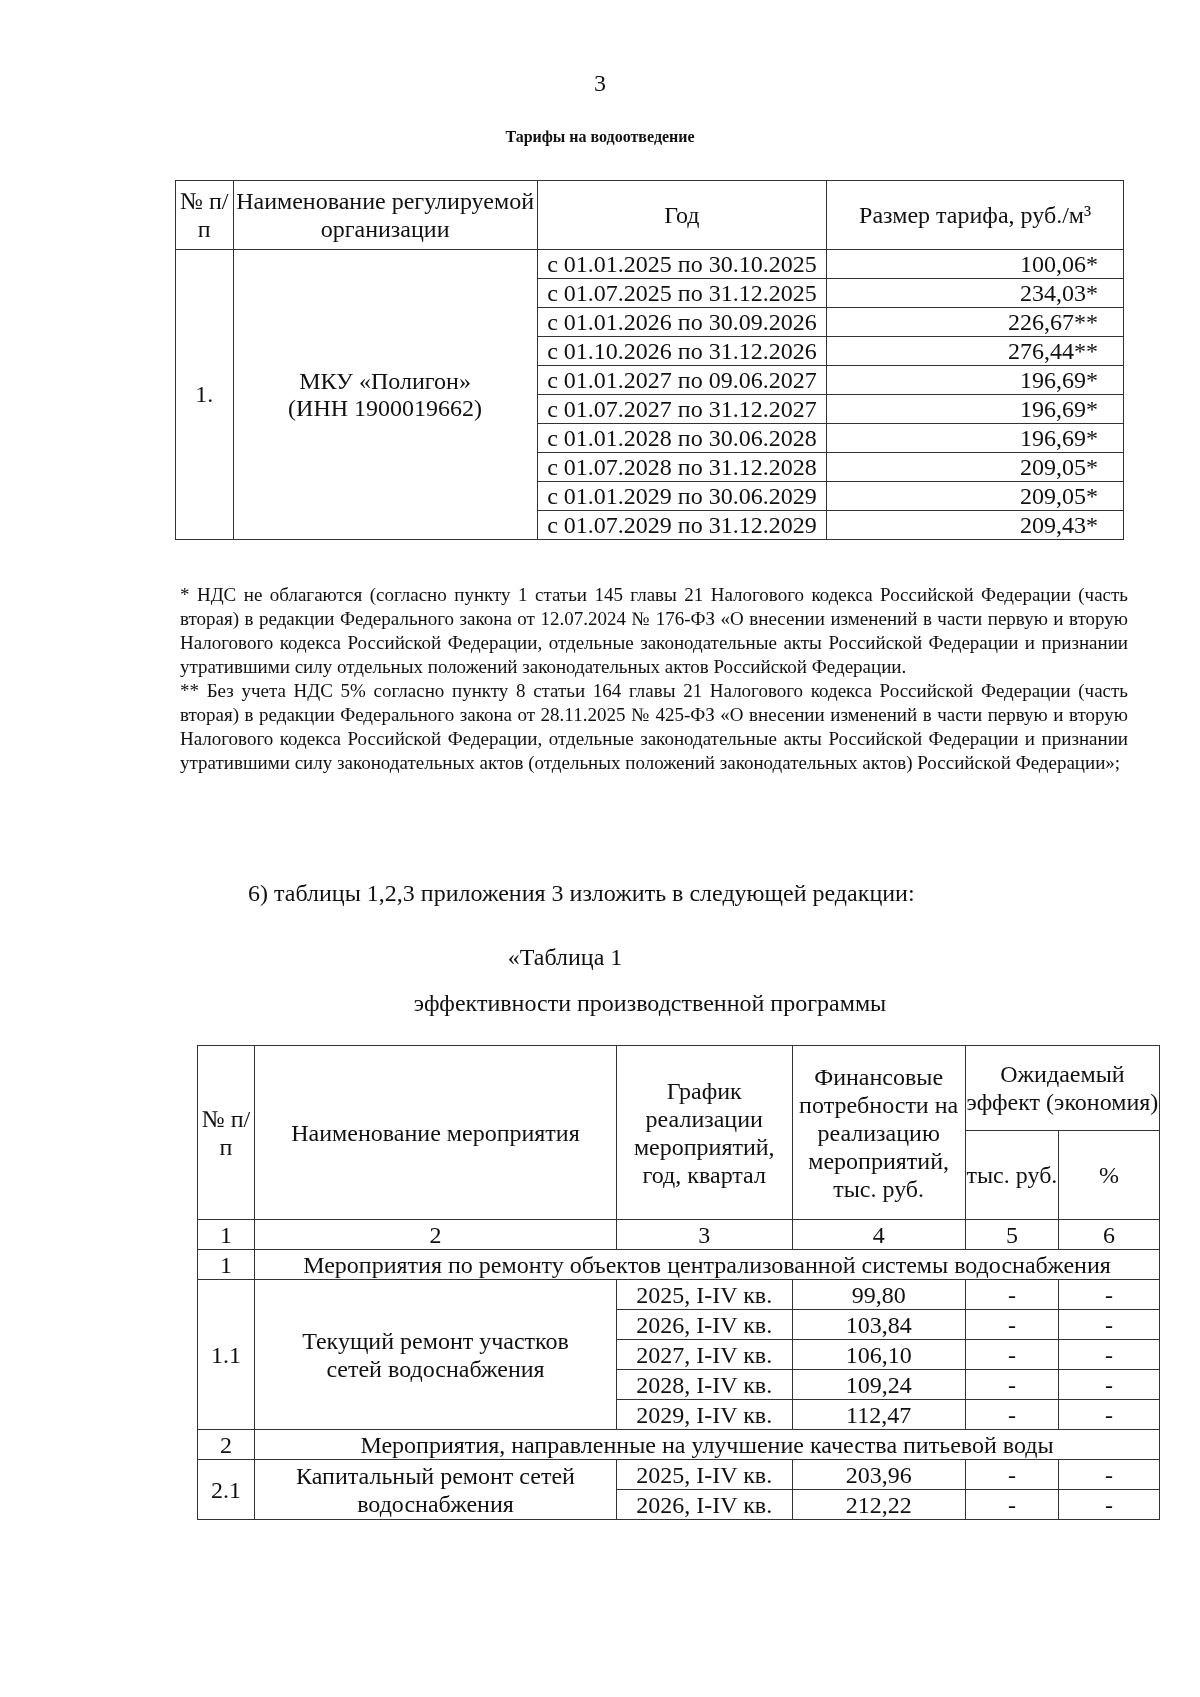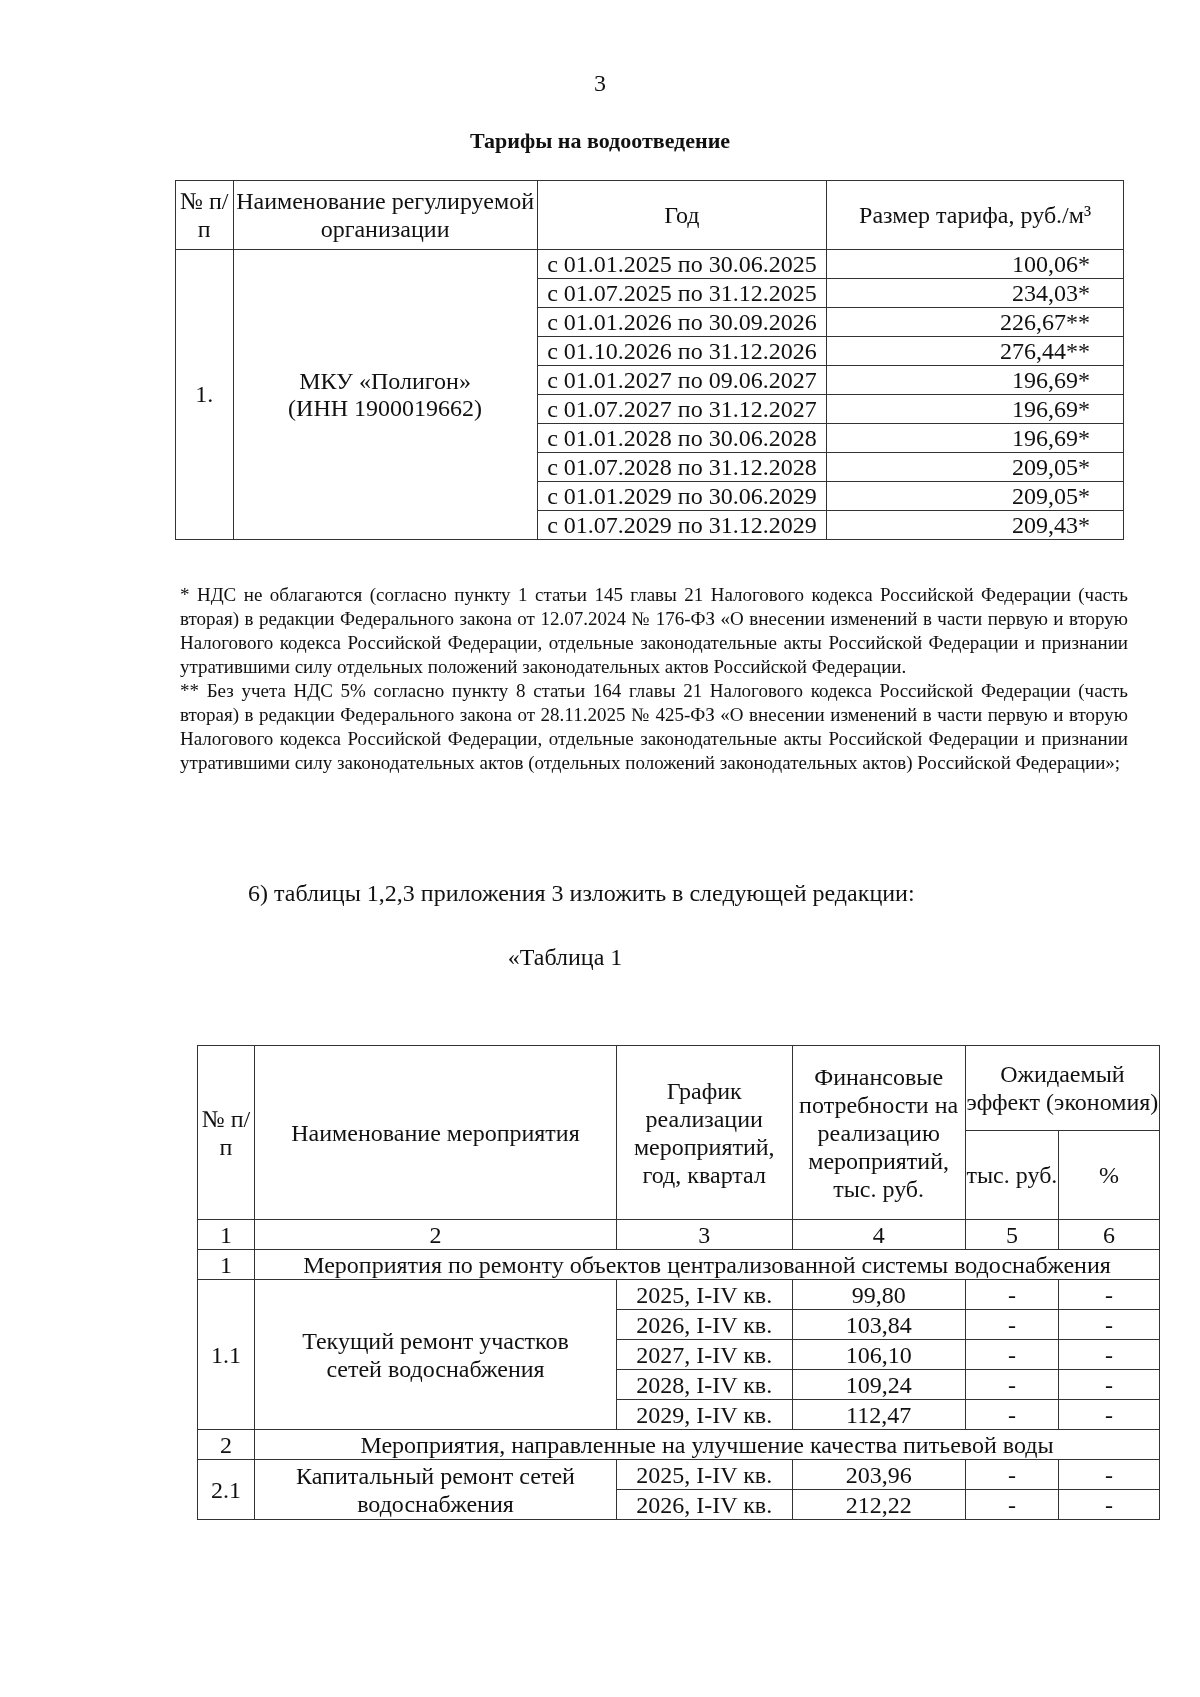--- a/index.html
+++ b/index.html
@@ -1,29 +1,29 @@
 <!DOCTYPE html>
 <html><head>
 <meta charset="utf-8">
 <style>
   html, body { margin: 0; padding: 0; background: #ffffff; }
   body {
     width: 1200px; height: 1697px; position: relative; overflow: hidden;
     font-family: "Liberation Serif", "DejaVu Serif", serif; color: #111;
   }
   .page-num { position: absolute; top: 70px; left: 0; width: 1200px; text-align: center; font-size: 24px; }
-  .title1 { position: absolute; top: 128px; left: 0; width: 1200px; text-align: center; font-size: 22px; font-weight: bold; box-sizing: border-box; }
+  .title1 { position: absolute; top: 128px; left: 0; width: 1200px; text-align: center; font-size: 16px; font-weight: bold; box-sizing: border-box; }
 
   table { border-collapse: collapse; position: absolute; }
   td, th { border: 1.5px solid #333; font-weight: normal; text-align: center; vertical-align: middle; padding: 0; }
 
   #tariff-table { left: 175px; top: 180px; width: 949px; font-size: 24px; }
   #tariff-table th { line-height: 28px; height: 68px; }
   #tariff-table td.period, #tariff-table td.rate { height: 28px; line-height: 28px; }
-  #tariff-table td.rate { padding-right: 33px; text-align: right; }
+  #tariff-table td.rate { padding-right: 25px; text-align: right; }
 
   .notes { position: absolute; left: 180px; top: 583px; width: 948px; font-size: 19px; line-height: 24px; text-align: justify; }
   .notes p { margin: 0; }
   .para6 { position: absolute; left: 248px; top: 868px; font-size: 24px; margin-top: 12px; }
   .table-label { position: absolute; left: 0; top: 920px; width: 1130px; text-align: center; font-size: 24px; margin-top: 24px; }
   .title2 { position: absolute; left: 200px; top: 988px; width: 900px; text-align: center; font-size: 24px; line-height: 30px; }
 
   #events-table { left: 197px; top: 1045px; width: 963px; font-size: 24px; }
   #events-table th { line-height: 28px; }
   #events-table td { height: 29px; line-height: 28px; }
@@ -47,21 +47,21 @@
     <th>Наименование регулируемой организации</th>
     <th>Год</th>
     <th>Размер тарифа, руб./м³</th>
   </tr>
   <tr>
     <td rowspan="10">1.</td>
     <td rowspan="10">
       <div>МКУ «Полигон»</div>
       <div>(ИНН 1900019662)</div>
     </td>
-    <td class="period">с 01.01.2025 по 30.06.2025</td>
+    <td class="period">с 01.01.2025 по 30.10.2025</td>
     <td class="rate">100,06*</td>
   </tr>
   <tr>
         <td class="period">с 01.07.2025 по 31.12.2025</td>
         <td class="rate">234,03*</td>
       </tr>
   <tr>
         <td class="period">с 01.01.2026 по 30.09.2026</td>
         <td class="rate">226,67**</td>
       </tr>
@@ -98,20 +98,21 @@
 
 <div class="notes">
   <p>* НДС не облагаются (согласно пункту 1 статьи 145 главы 21 Налогового кодекса Российской Федерации (часть вторая) в редакции Федерального закона от 12.07.2024 № 176-ФЗ «О внесении изменений в части первую и вторую Налогового кодекса Российской Федерации, отдельные законодательные акты Российской Федерации и признании утратившими силу отдельных положений законодательных актов Российской Федерации.</p>
   <p>** Без учета НДС 5% согласно пункту 8 статьи 164 главы 21 Налогового кодекса Российской Федерации (часть вторая) в редакции Федерального закона от 28.11.2025 № 425-ФЗ «О внесении изменений в части первую и вторую Налогового кодекса Российской Федерации, отдельные законодательные акты Российской Федерации и признании утратившими силу законодательных актов (отдельных положений законодательных актов) Российской Федерации»;</p>
 </div>
 
 <div class="para6">6)  таблицы 1,2,3 приложения 3 изложить в следующей редакции:</div>
 <div class="table-label">«Таблица 1</div>
 
 <div class="title2">
+  <div>эффективности производственной программы</div>
 </div>
 
 <table id="events-table">
   <colgroup>
       <col style="width:52px">
       <col style="width:330px">
       <col style="width:160px">
       <col style="width:158px">
       <col style="width:85px">
       <col style="width:92px">

